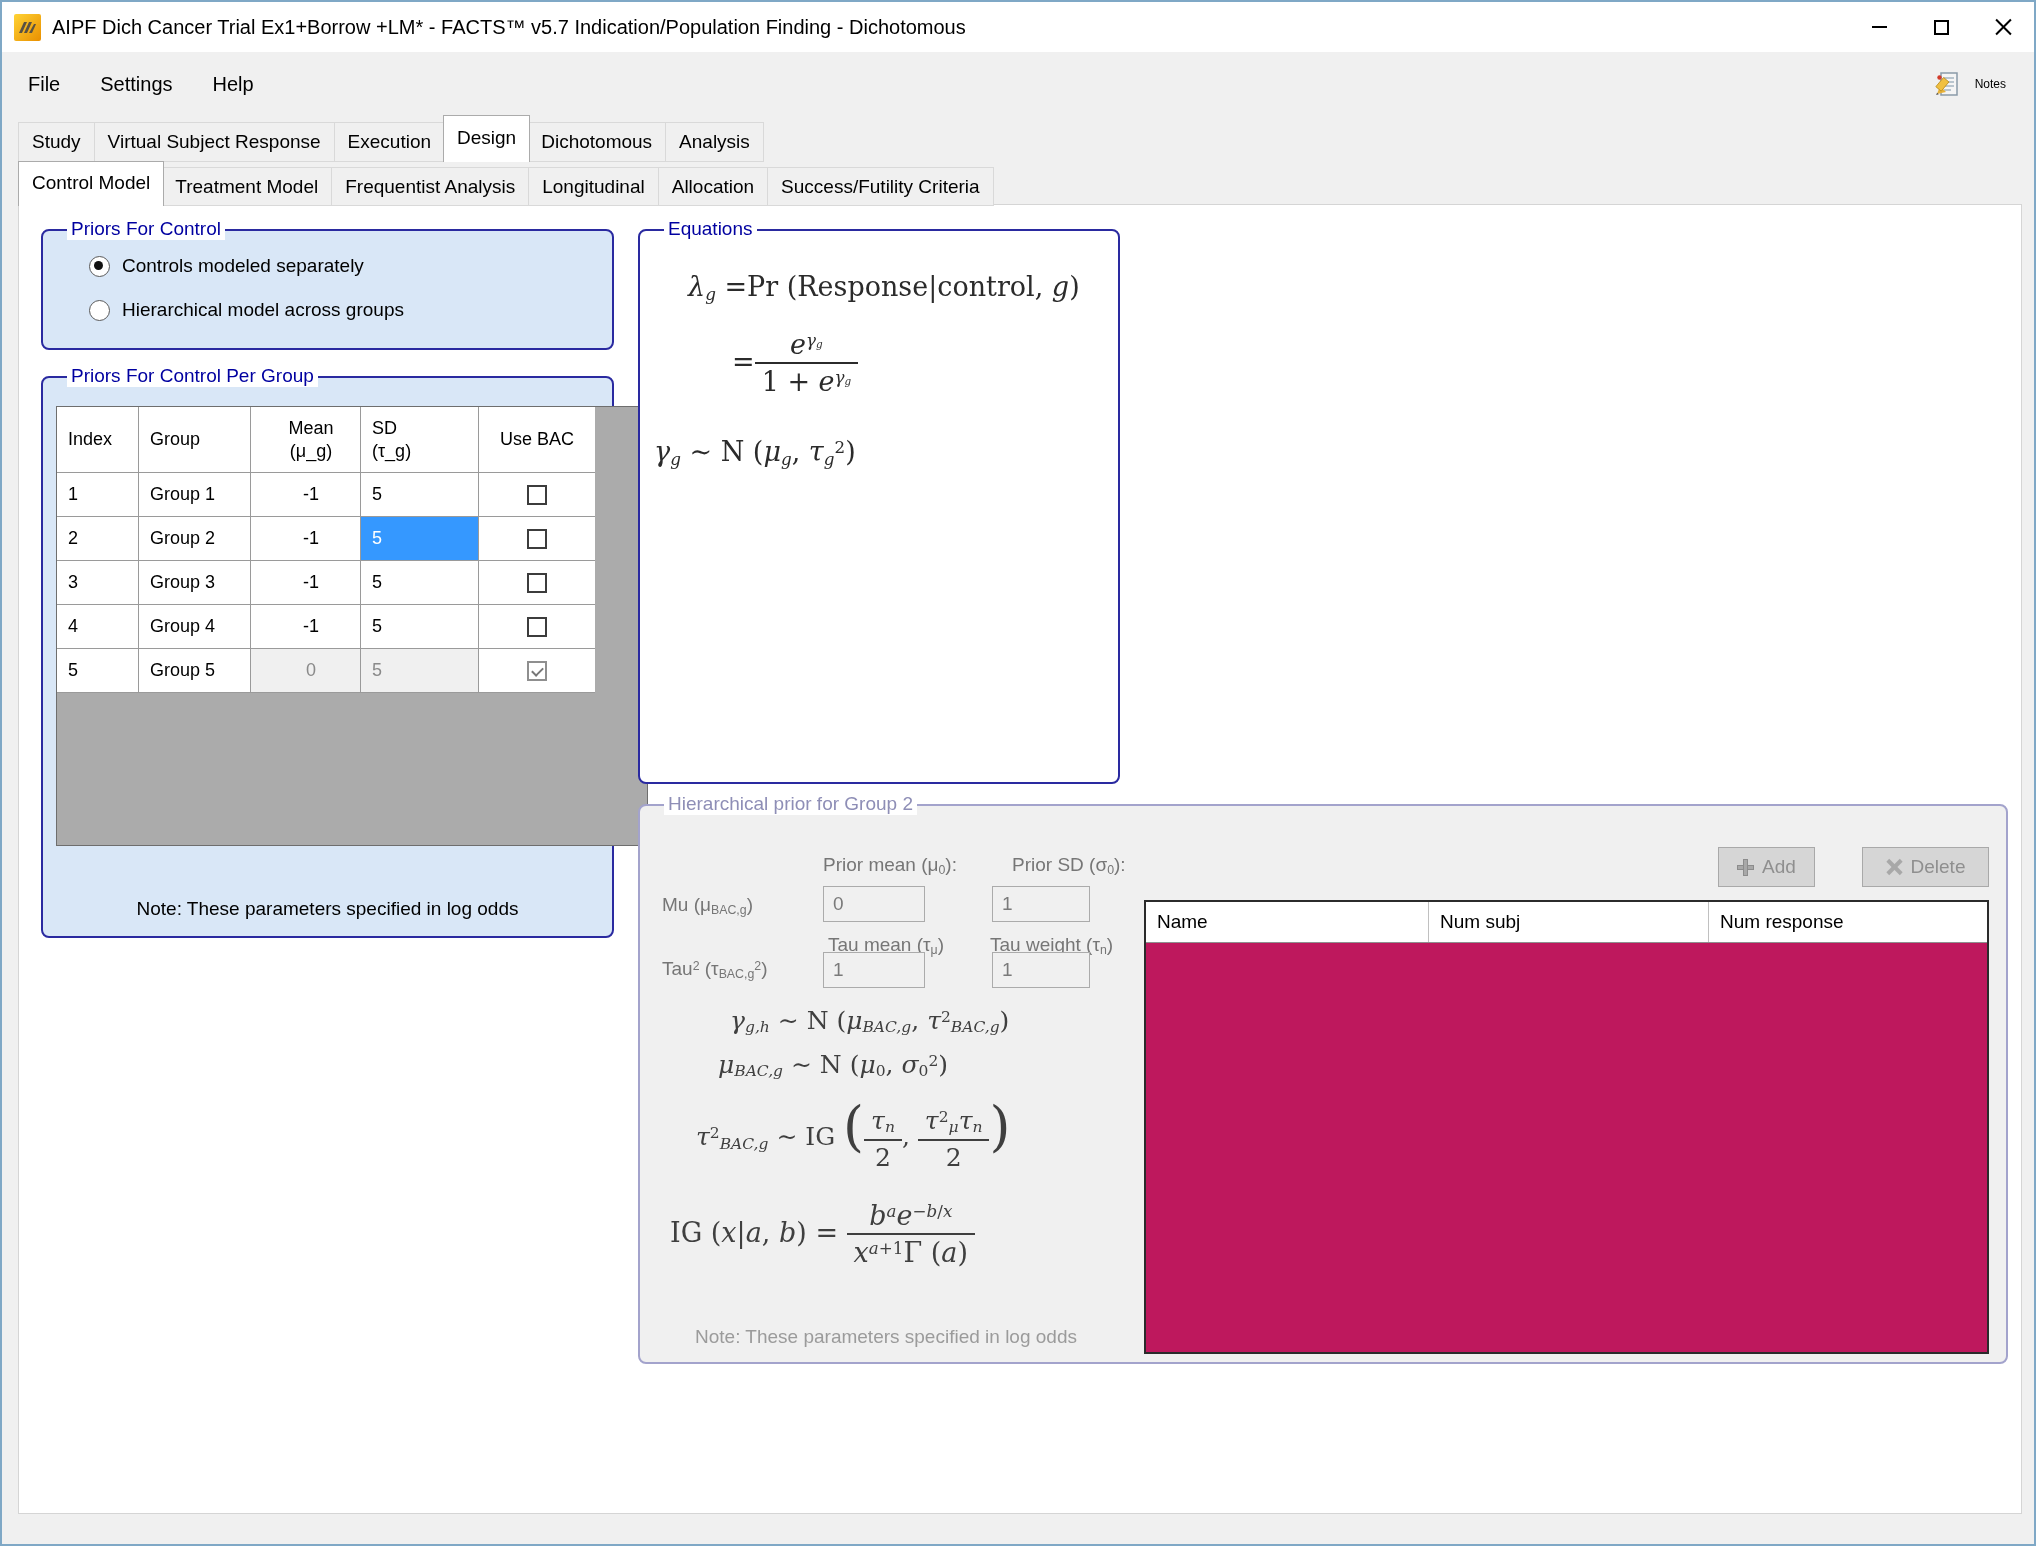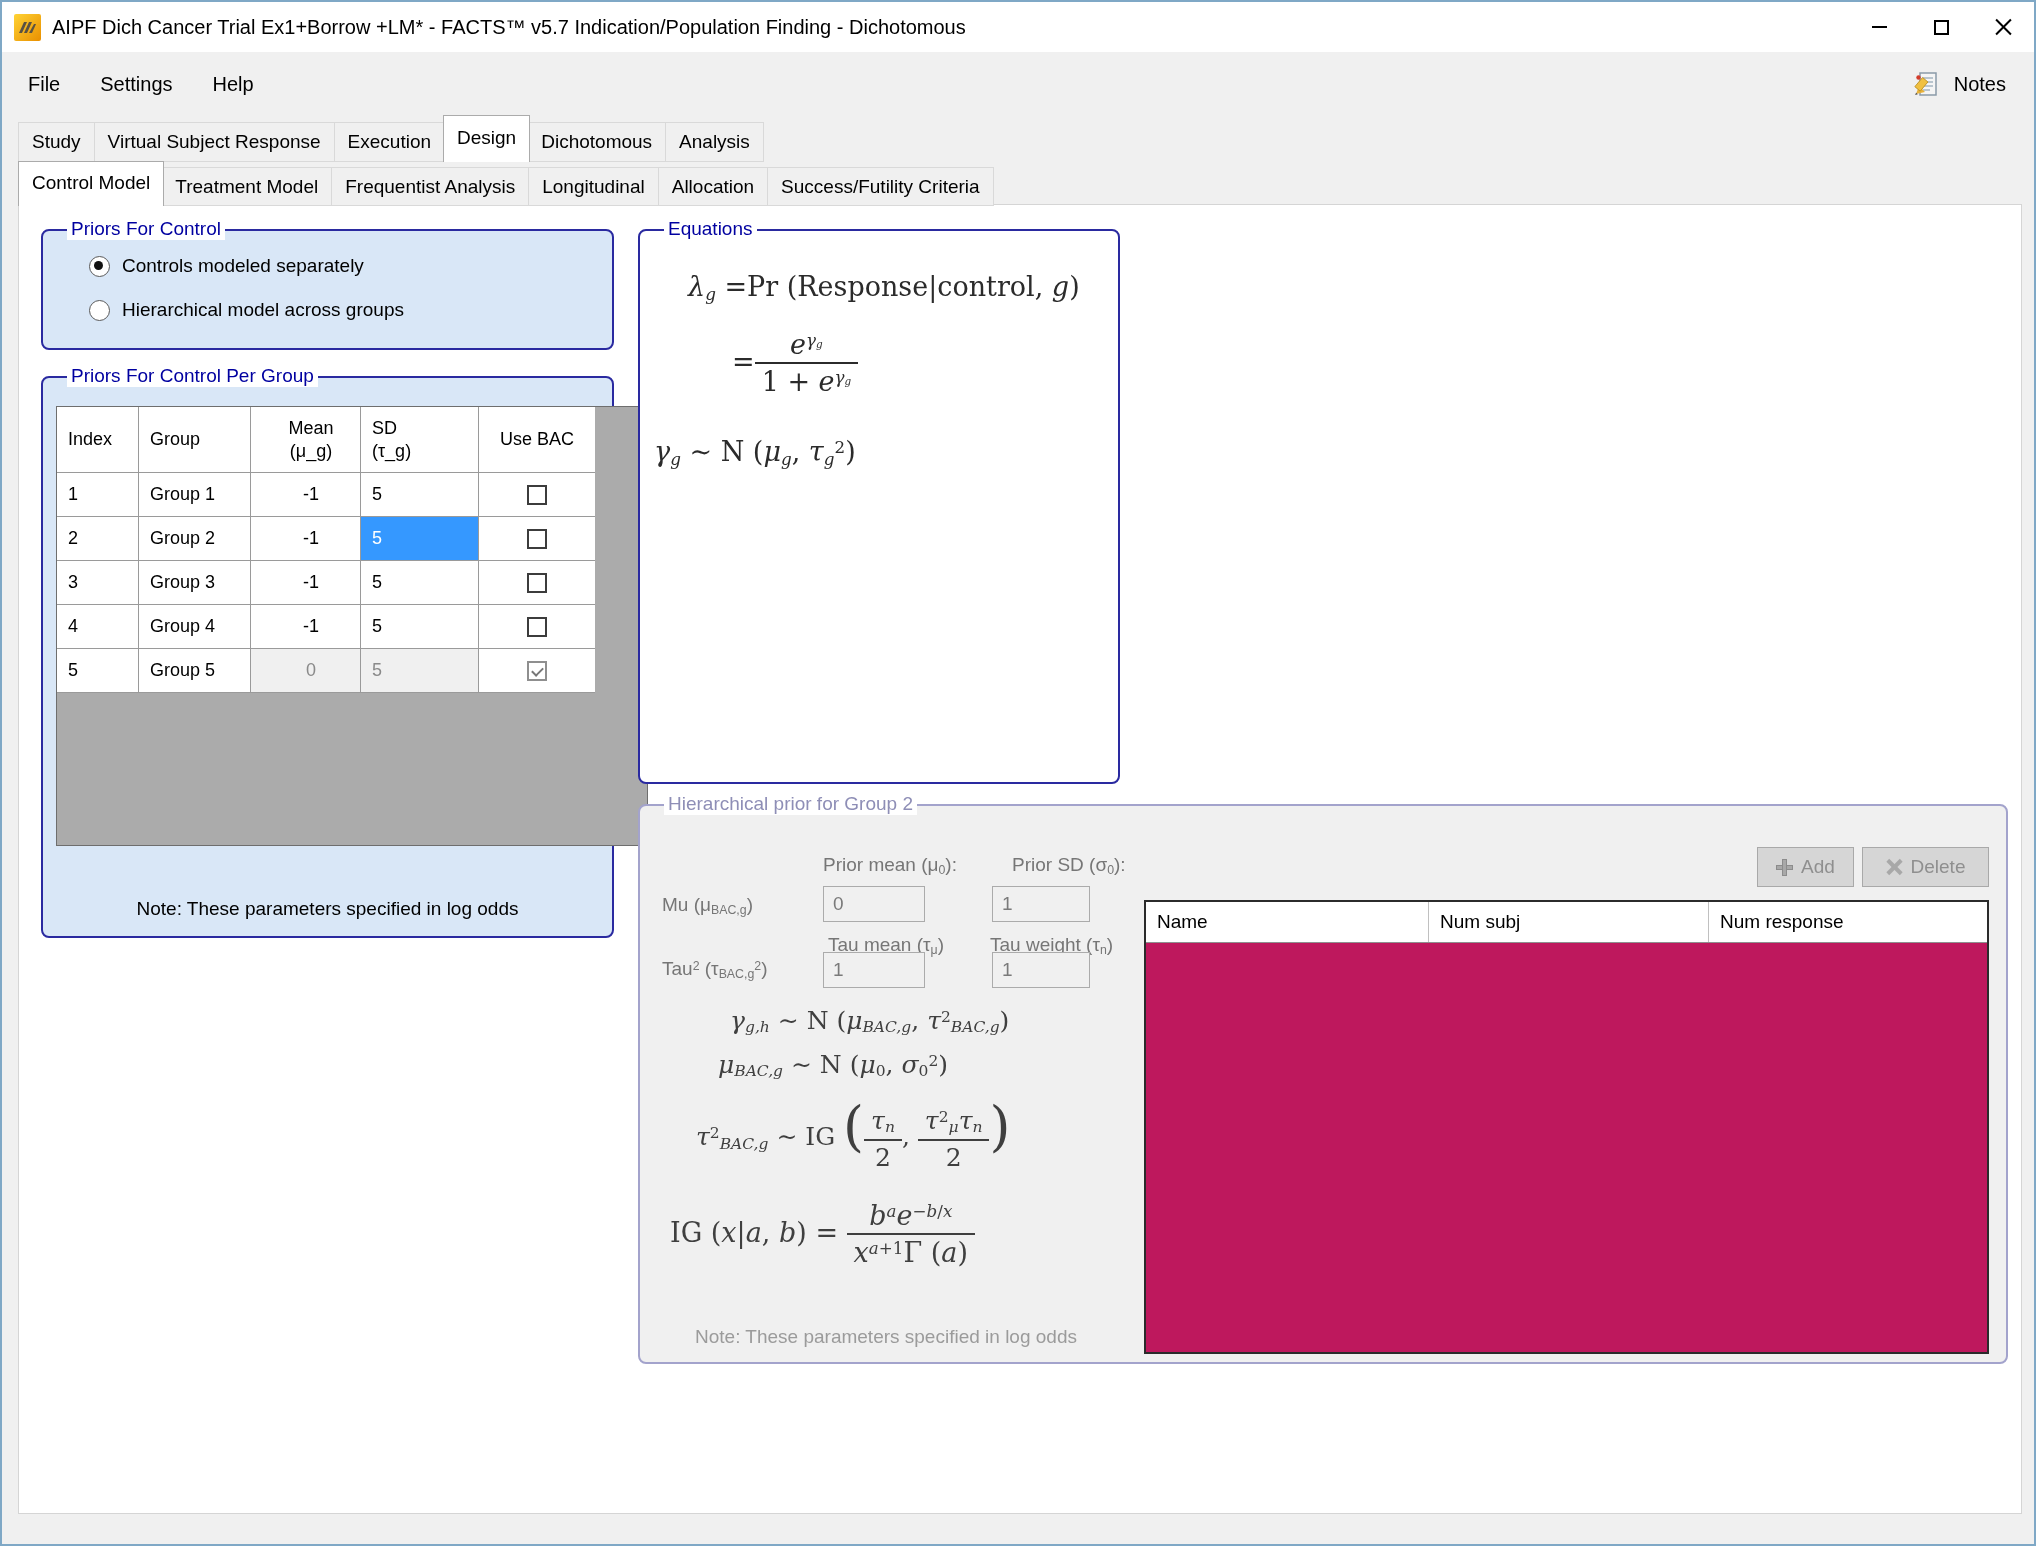--- a/index.html
+++ b/index.html
@@ -13,21 +13,21 @@
   .glyph-min{width:15px;height:0;border-top:2px solid #000;}
   .glyph-max{width:15px;height:15px;border:2px solid #000;box-sizing:border-box;}
   .glyph-close{position:relative;width:19px;height:19px;}
   .glyph-close i{position:absolute;left:-1px;top:8px;width:21px;height:2px;background:#000;}
   .glyph-close i:nth-child(1){transform:rotate(45deg);}
   .glyph-close i:nth-child(2){transform:rotate(-45deg);}
   
   .menubar{position:absolute;left:0;top:50px;right:0;height:64px;background:#f0f0f0;display:flex;align-items:center;}
   .menu-item{font-size:20px;color:#000;padding:8px 14px;margin-left:12px;}
   .menu-item:first-child{margin-left:12px;}
-  .notes-btn{margin-left:auto;margin-right:28px;display:flex;align-items:center;gap:14px;font-size:20px;color:#000;}
+  .notes-btn{margin-left:auto;margin-right:28px;display:flex;align-items:center;gap:14px;font-size:12px;color:#000;}
   
   .tabs1{position:absolute;left:16px;top:118px;height:42px;display:flex;align-items:flex-end;z-index:4;}
   .tabs2{position:absolute;left:18px;top:164px;height:40px;display:flex;align-items:flex-end;z-index:4;}
   .tab{height:38px;line-height:38px;padding:0 13px;font-size:19px;background:#f0f0f0;border:1px solid #d9d9d9;border-left-width:0;color:#000;white-space:nowrap;}
   .tab:first-child{border-left-width:1px;}
   .tab.active{background:#fff;border:1px solid #ababab;border-bottom:none;height:46px;line-height:44px;margin:0 -2px;z-index:6;position:relative;}
   .tabs2 .tab{height:37px;line-height:37px;}
   .tabs2 .tab.active{height:44px;line-height:42px;}
   
   .content{position:absolute;left:16px;top:202px;width:2004px;height:1310px;background:#fff;border:1px solid #d5d5d5;box-sizing:border-box;z-index:2;}
@@ -323,21 +323,21 @@
     <div class="h-input" style="left:352px;top:146px;width:98px;">1</div>
 
     <div class="h-eqs">
       <div class="math" style="font-size:25px;padding-left:60px;"><i>γ<sub>g,h</sub></i> ∼ N (<i>μ<sub>BAC,g</sub></i>, <i>τ</i><sup>2</sup><i><sub>BAC,g</sub></i>)</div>
       <div class="math" style="font-size:25px;padding-left:48px;margin-top:14px;"><i>μ<sub>BAC,g</sub></i> ∼ N (<i>μ</i><sub>0</sub>, <i>σ</i><sub>0</sub><sup>2</sup>)</div>
       <div class="math" style="font-size:25px;padding-left:26px;margin-top:26px;"><i>τ</i><sup>2</sup><i><sub>BAC,g</sub></i> ∼ IG <span class="bp">(</span><span class="frac"><span class="num"><i>τ<sub>n</sub></i></span><span class="den">2</span></span>, <span class="frac"><span class="num"><i>τ</i><sup>2</sup><i><sub>μ</sub></i><i>τ<sub>n</sub></i></span><span class="den">2</span></span><span class="bp">)</span></div>
       <div class="math" style="font-size:27px;padding-left:0;margin-top:28px;">IG (<i>x</i>|<i>a</i>, <i>b</i>) = <span class="frac"><span class="num"><i>b<sup>a</sup></i><i>e</i><sup>−<i>b</i>/<i>x</i></sup></span><span class="den"><i>x</i><sup><i>a</i>+1</sup>Γ (<i>a</i>)</span></span></div>
     </div>
     <div class="hier-note">Note: These parameters specified in log odds</div>
 
-    <div class="toolbtn" style="left:1117px;top:41px;width:97px;">
+    <div class="toolbtn" style="left:1078px;top:41px;width:97px;">
       <span class="plus-icon"></span>
       <span>Add</span>
     </div>
     <div class="toolbtn" style="left:1222px;top:41px;width:127px;">
       <span class="x-icon">
           <i></i>
           <i></i>
         </span>
       <span>Delete</span>
     </div>

